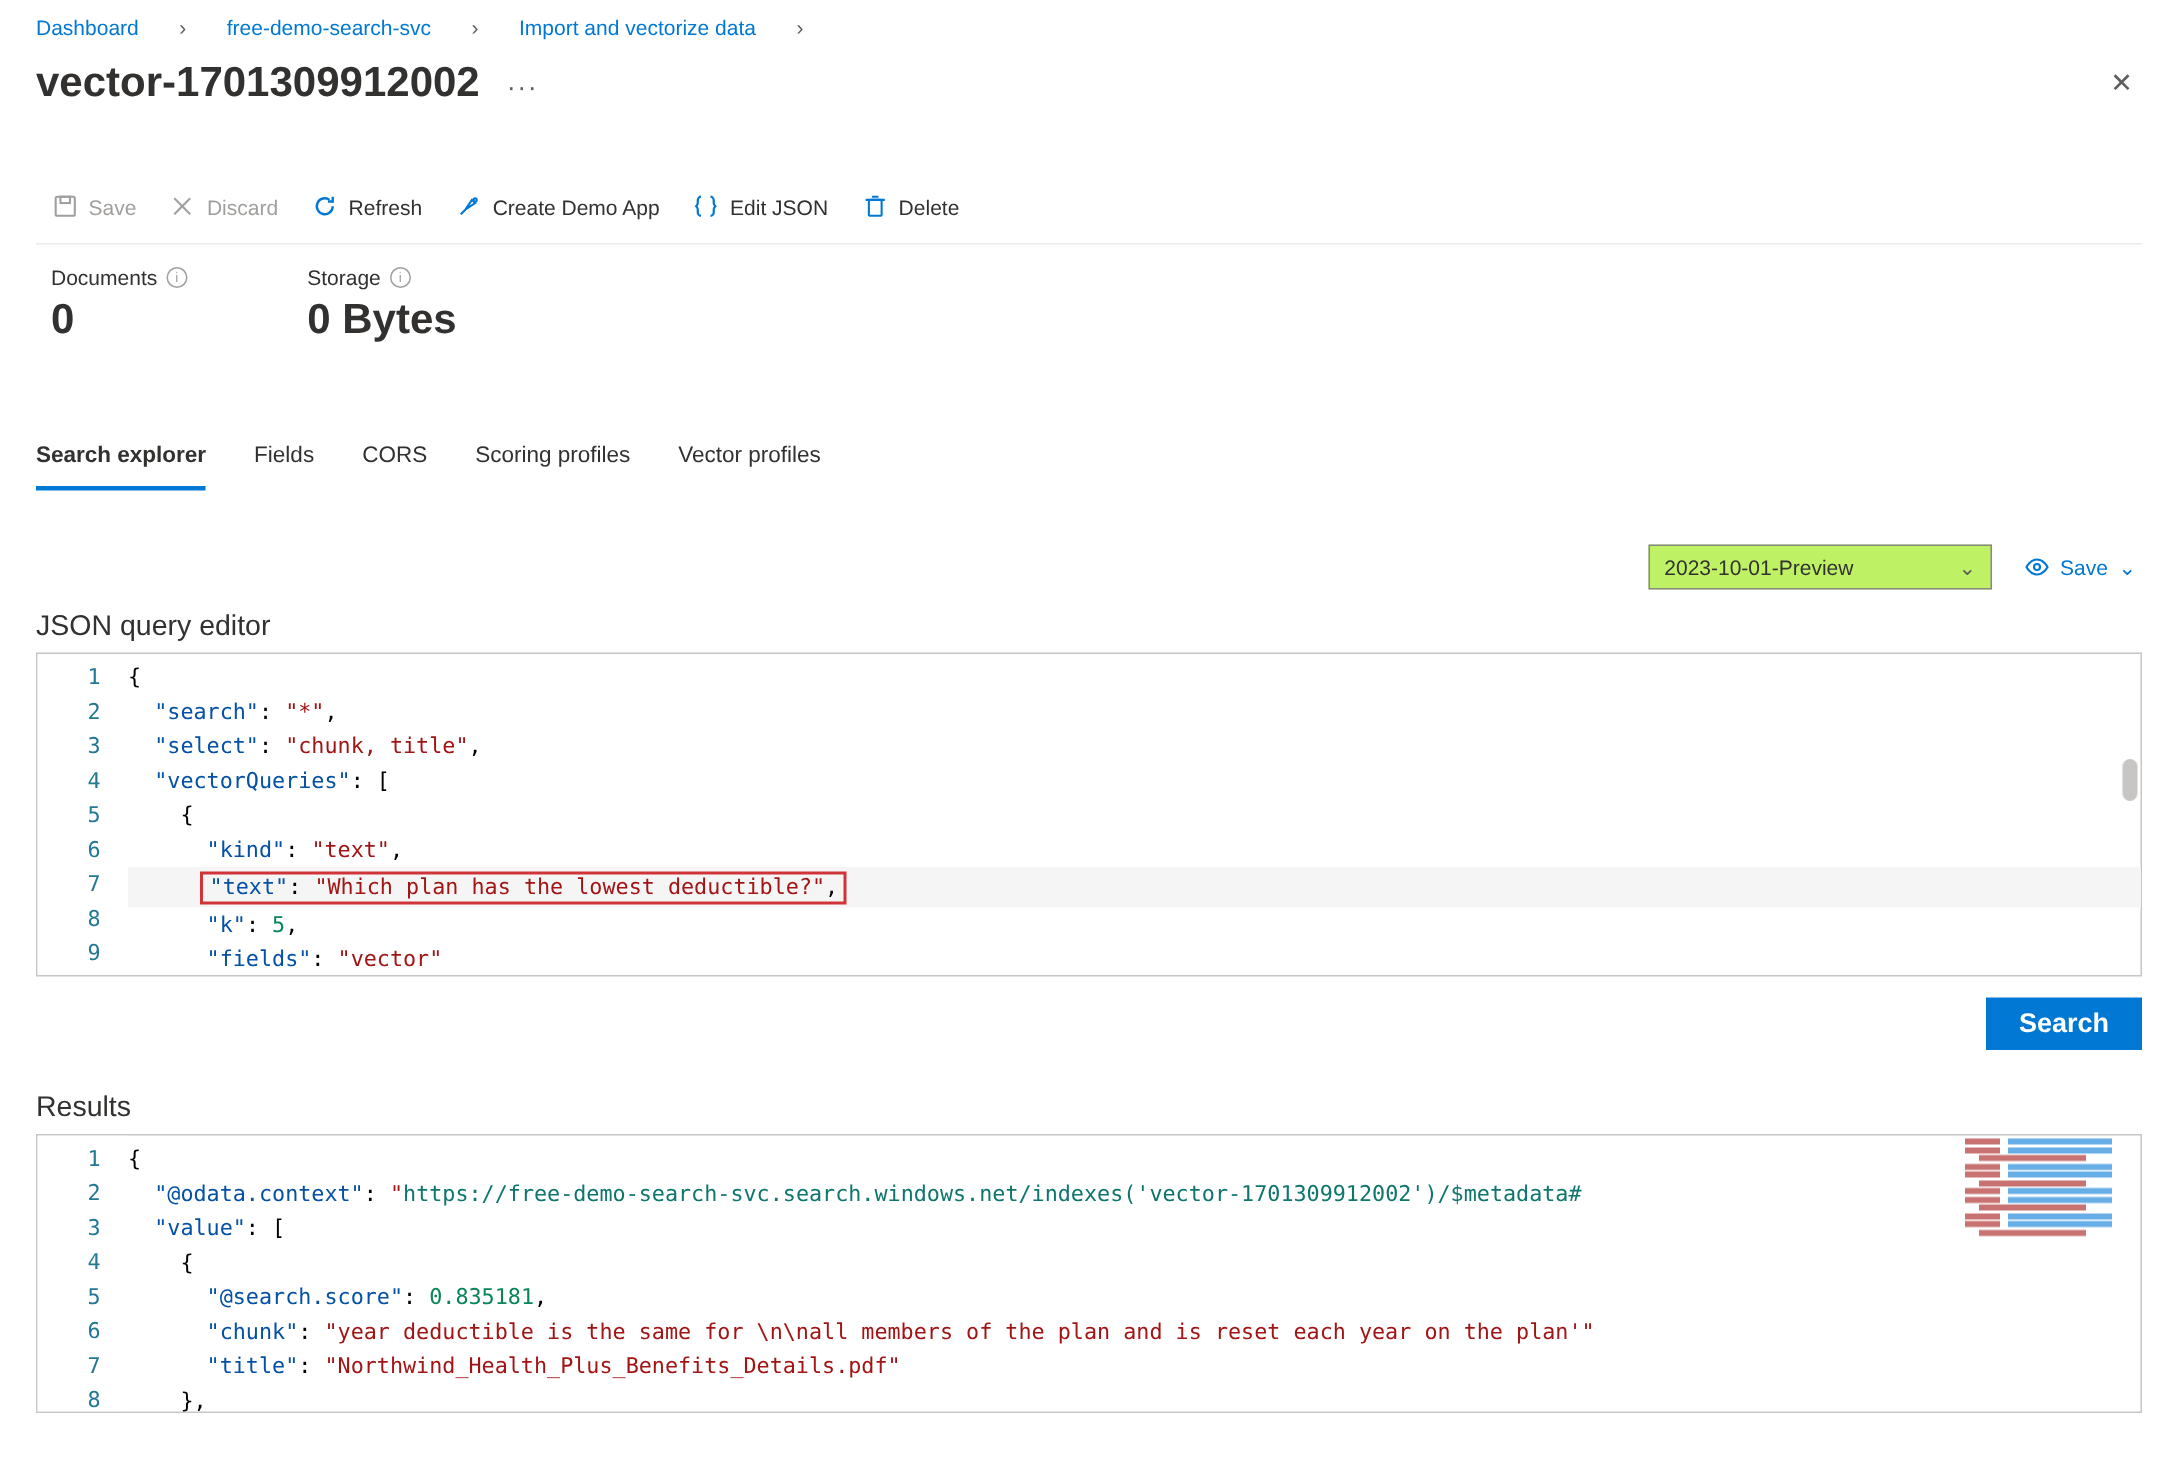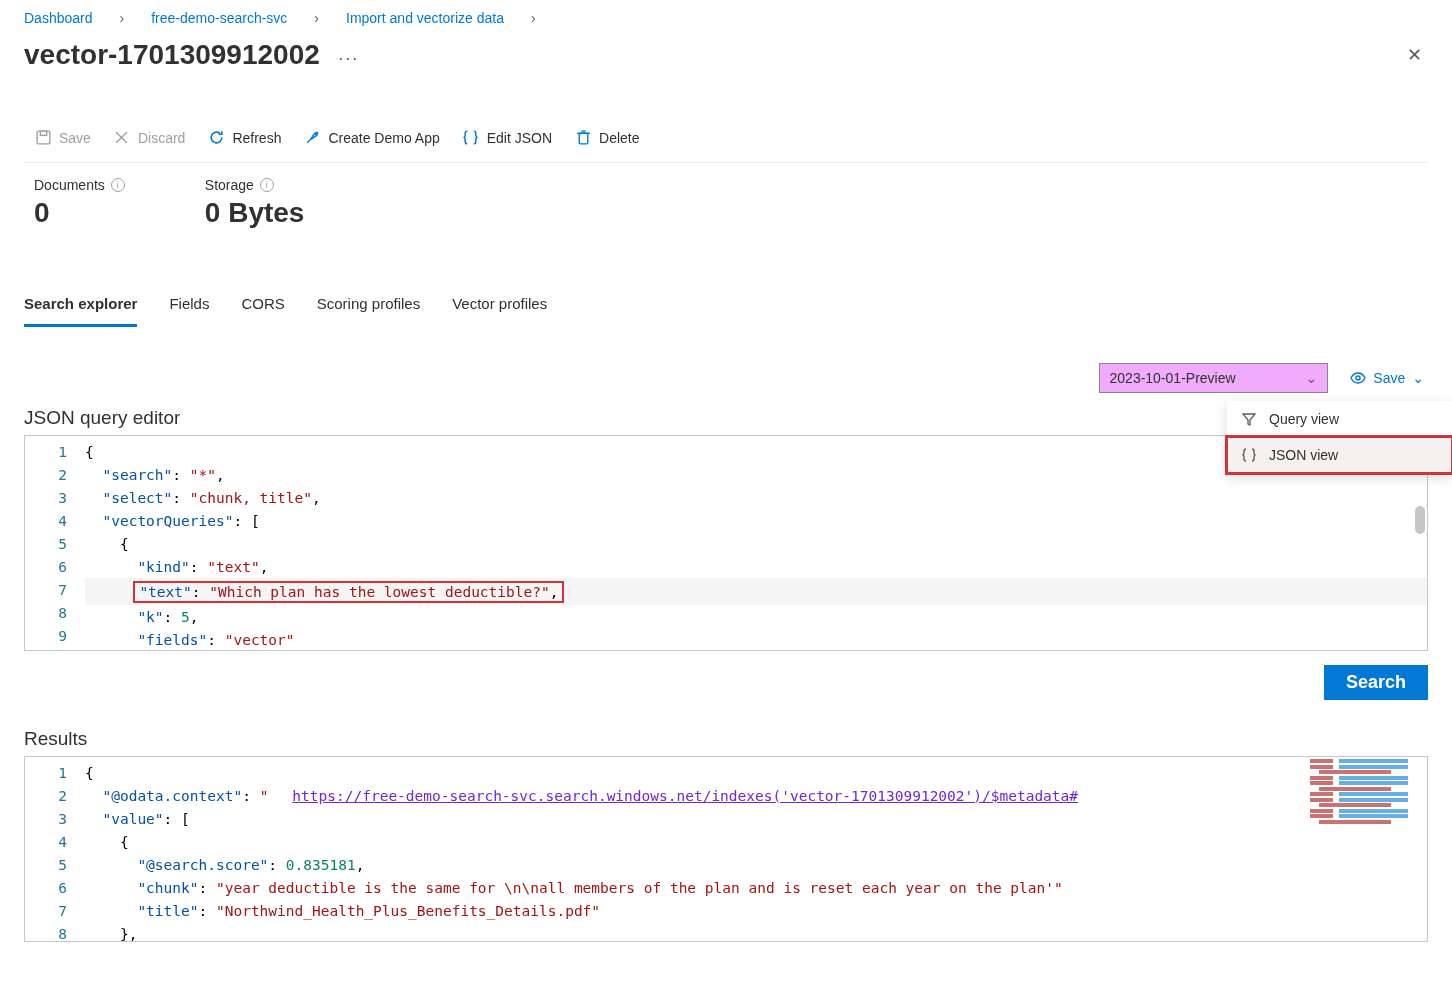--- a/index.html
+++ b/index.html
@@ -23,21 +23,21 @@
   .stats { display: flex; gap: 80px; padding: 14px 34px 18px 34px; }
   .stat .label-row { display: flex; align-items: center; gap: 6px; color: #323130; font-size: 14px; }
   .stat .info { width: 14px; height: 14px; border: 1px solid #a19f9d; border-radius: 50%; font-size: 9px; display:inline-flex; align-items:center; justify-content:center; color:#a19f9d; }
   .stat .value { font-size: 28px; font-weight: 600; margin-top: 4px; }
   
   .tabs { display: flex; gap: 32px; padding: 0 24px; border-bottom: 0; margin-top: 40px; }
   .tab { padding: 8px 0 12px 0; font-size: 15px; color: #323130; cursor: pointer; }
   .tab.active { font-weight: 600; border-bottom: 3px solid #0078d4; }
   
   .sub-toolbar-row { display: flex; justify-content: flex-end; align-items: center; gap: 18px; padding: 36px 24px 0 24px; position: relative; }
-  .api-select { border: 1px solid #8a8886; padding: 6px 10px; display: flex; align-items: center; gap: 70px; cursor: pointer; background:#f0abfc; }
+  .api-select { border: 1px solid #8a8886; padding: 6px 10px; display: flex; align-items: center; gap: 70px; cursor: pointer; background:#bef264; }
   .api-select .chev-d { color: #605e5c; }
   .view-btn { display: flex; align-items: center; gap: 7px; color: #0078d4; cursor: pointer; padding: 6px 4px; }
   .view-btn svg { width: 16px; height:16px; }
   
   .dropdown { position: absolute; right: 0; top: 74px; background: #fff; box-shadow: 0 4px 12px rgba(0,0,0,.15); width: 225px; z-index: 5; }
   .dropdown .ditem { display: flex; align-items: center; gap: 12px; padding: 10px 14px; cursor: pointer; font-size: 14px; }
   .dropdown .ditem.sel { background: #f3f2f1; }
   .dropdown .ditem.highlight { outline: 3px solid #d13438; outline-offset: -1px; }
   .dropdown svg { width:16px; height:16px; color:#605e5c; }
   
@@ -56,21 +56,21 @@
   .red-box { display: inline-block; border: 2px solid #d13438; padding: 0 4px; margin-left: -4px; }
   .scroll-stub { position:absolute; right:2px; top:70px; width:10px; height:28px; background:#c8c6c4; border-radius:5px; }
   
   .search-btn-row { display:flex; justify-content:flex-end; padding: 14px 24px 14px 24px; }
   .search-btn { background:#0078d4; color:#fff; border:none; padding: 7px 22px; font-size:18px; font-weight:600; cursor:pointer; }
   
   .results-editor { border: 1px solid #c8c6c4; margin: 0 24px; height: 186px; overflow: hidden; position: relative; display:flex; }
   .minimap { position:absolute; right:2px; top:2px; width:115px; height:78px; opacity:.6; pointer-events:none; overflow:hidden; }
   .minimap .mline { height:4px; margin-bottom:1.5px; background: linear-gradient(90deg, #a31515 0%, #a31515 20%, transparent 20%, transparent 25%, #0078d4 25%, #0078d4 85%, transparent 85%); }
   .minimap .mline:nth-child(3n) { background: linear-gradient(90deg, transparent 0%, transparent 8%, #a31515 8%, #a31515 70%, transparent 70%); }
-  .underline-link { text-decoration: underline; color:#6d28d9;margin-left:24px; }
+  .underline-link { color:#0f766e; }
 </style>
 </head>
 <body>
 
 <div class="breadcrumb">
   <a href="#">Dashboard</a>
   <span class="chev">›</span>
   <a href="#">free-demo-search-svc</a>
   <span class="chev">›</span>
   <a href="#">Import and vectorize data</a>
@@ -172,34 +172,20 @@
     <span>2023-10-01-Preview</span>
     <span class="chev-d">⌄</span>
   </div>
   <div class="view-btn">
     <svg viewBox="0 0 16 16" fill="none" stroke="#0078d4" stroke-width="1.4">
         <path d="M1 8s2.5-5 7-5 7 5 7 5-2.5 5-7 5-7-5-7-5z"></path>
         <circle cx="8" cy="8" r="2"></circle>
       </svg>
     <span>Save</span>
     <span>⌄</span>
-  </div>
-  <div class="dropdown">
-    <div class="ditem">
-      <svg viewBox="0 0 16 16" fill="none" stroke="currentColor" stroke-width="1.3">
-          <path d="M2 3h12l-5 6v5l-2-1v-4z"></path>
-        </svg>
-      <span>Query view</span>
-    </div>
-    <div class="ditem sel highlight">
-      <svg viewBox="0 0 16 16" fill="none" stroke="currentColor" stroke-width="1.4">
-          <path d="M5 2c-1 0-2 1-2 2v2c0 1-1 2-1 2s1 1 1 2v2c0 1 1 2 2 2M11 2c1 0 2 1 2 2v2c0 1 1 2 1 2s-1 1-1 2v2c0 1-1 2-2 2"></path>
-        </svg>
-      <span>JSON view</span>
-    </div>
   </div>
 </div>
 
 <div class="section-label">JSON query editor</div>
 
 <div class="editor">
   <div class="gutter">
     <div>1</div>
       <div>2</div>
       <div>3</div>

